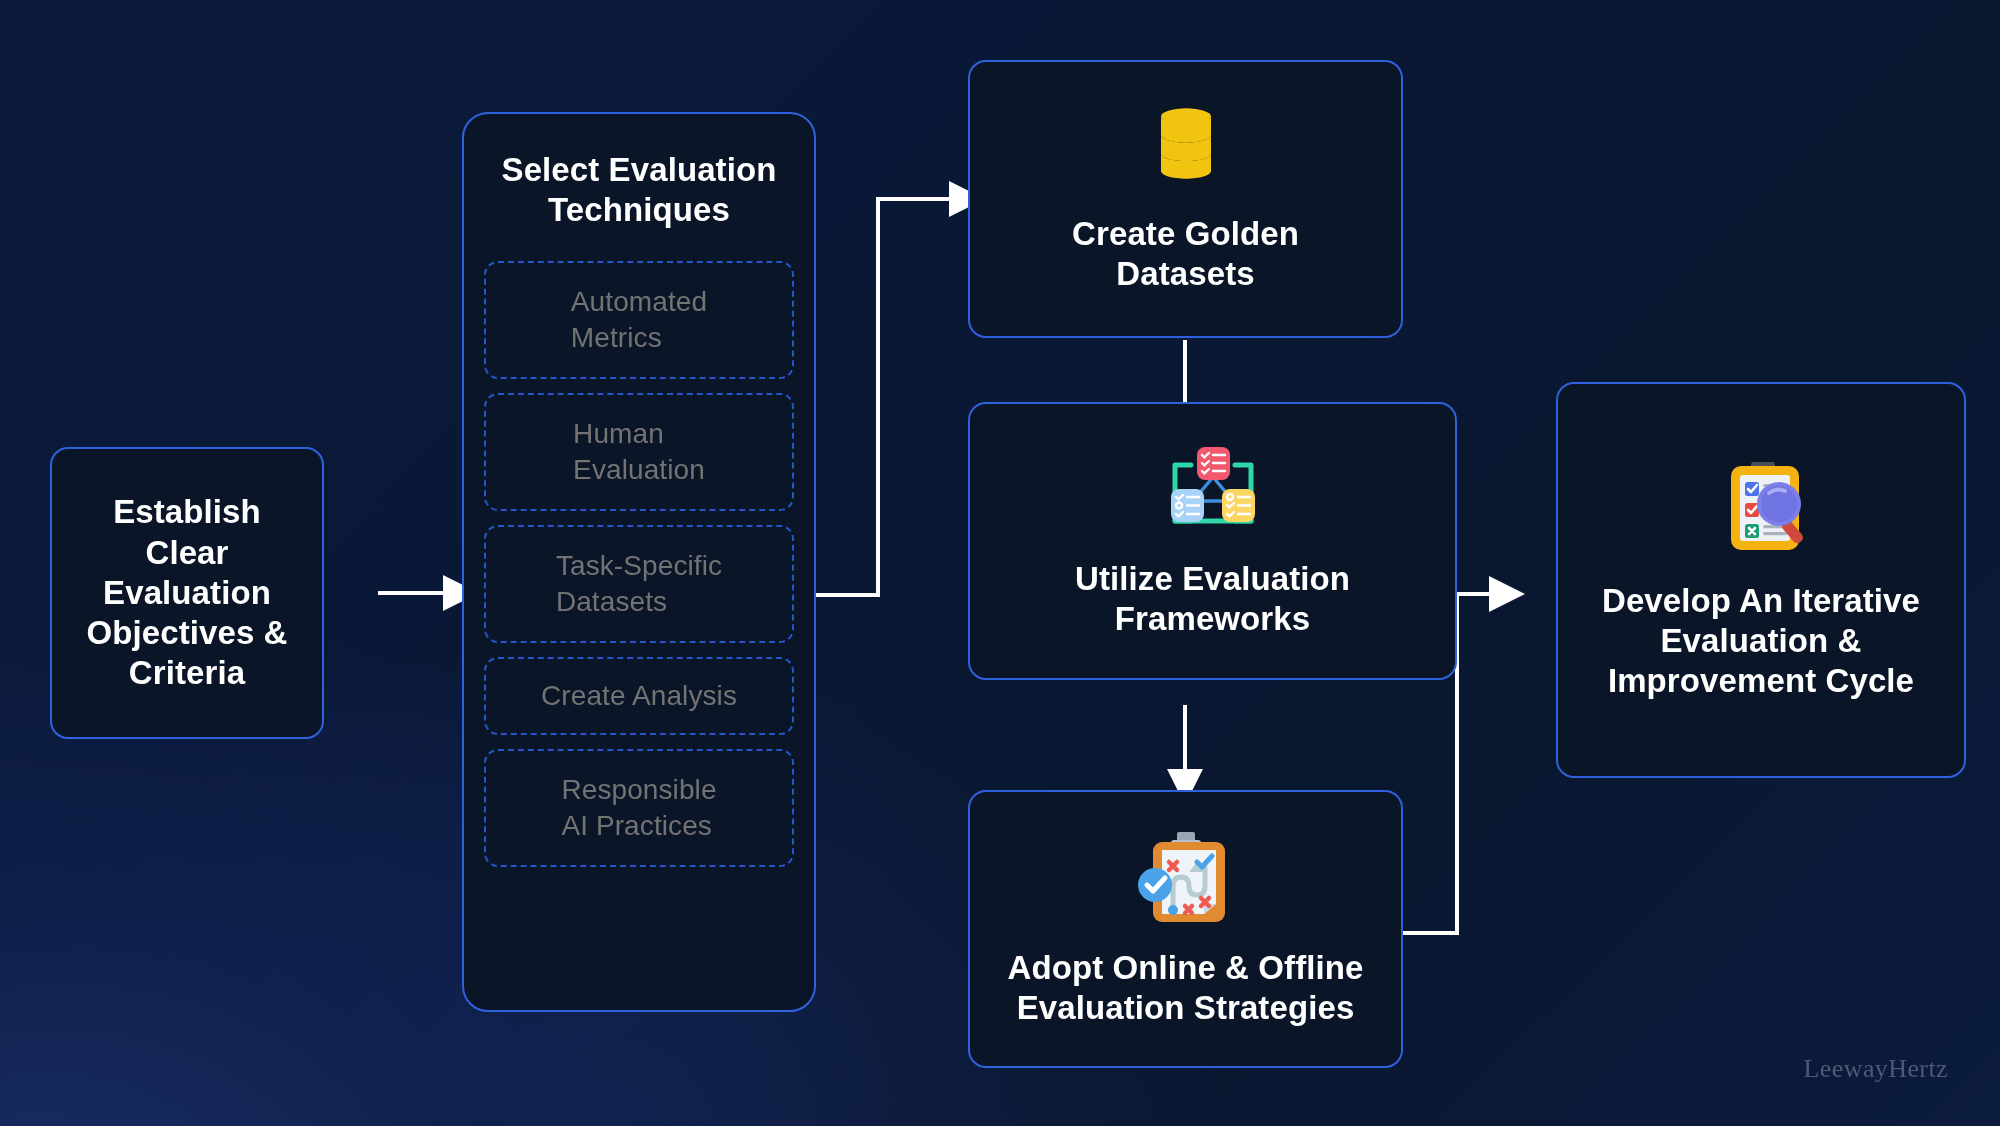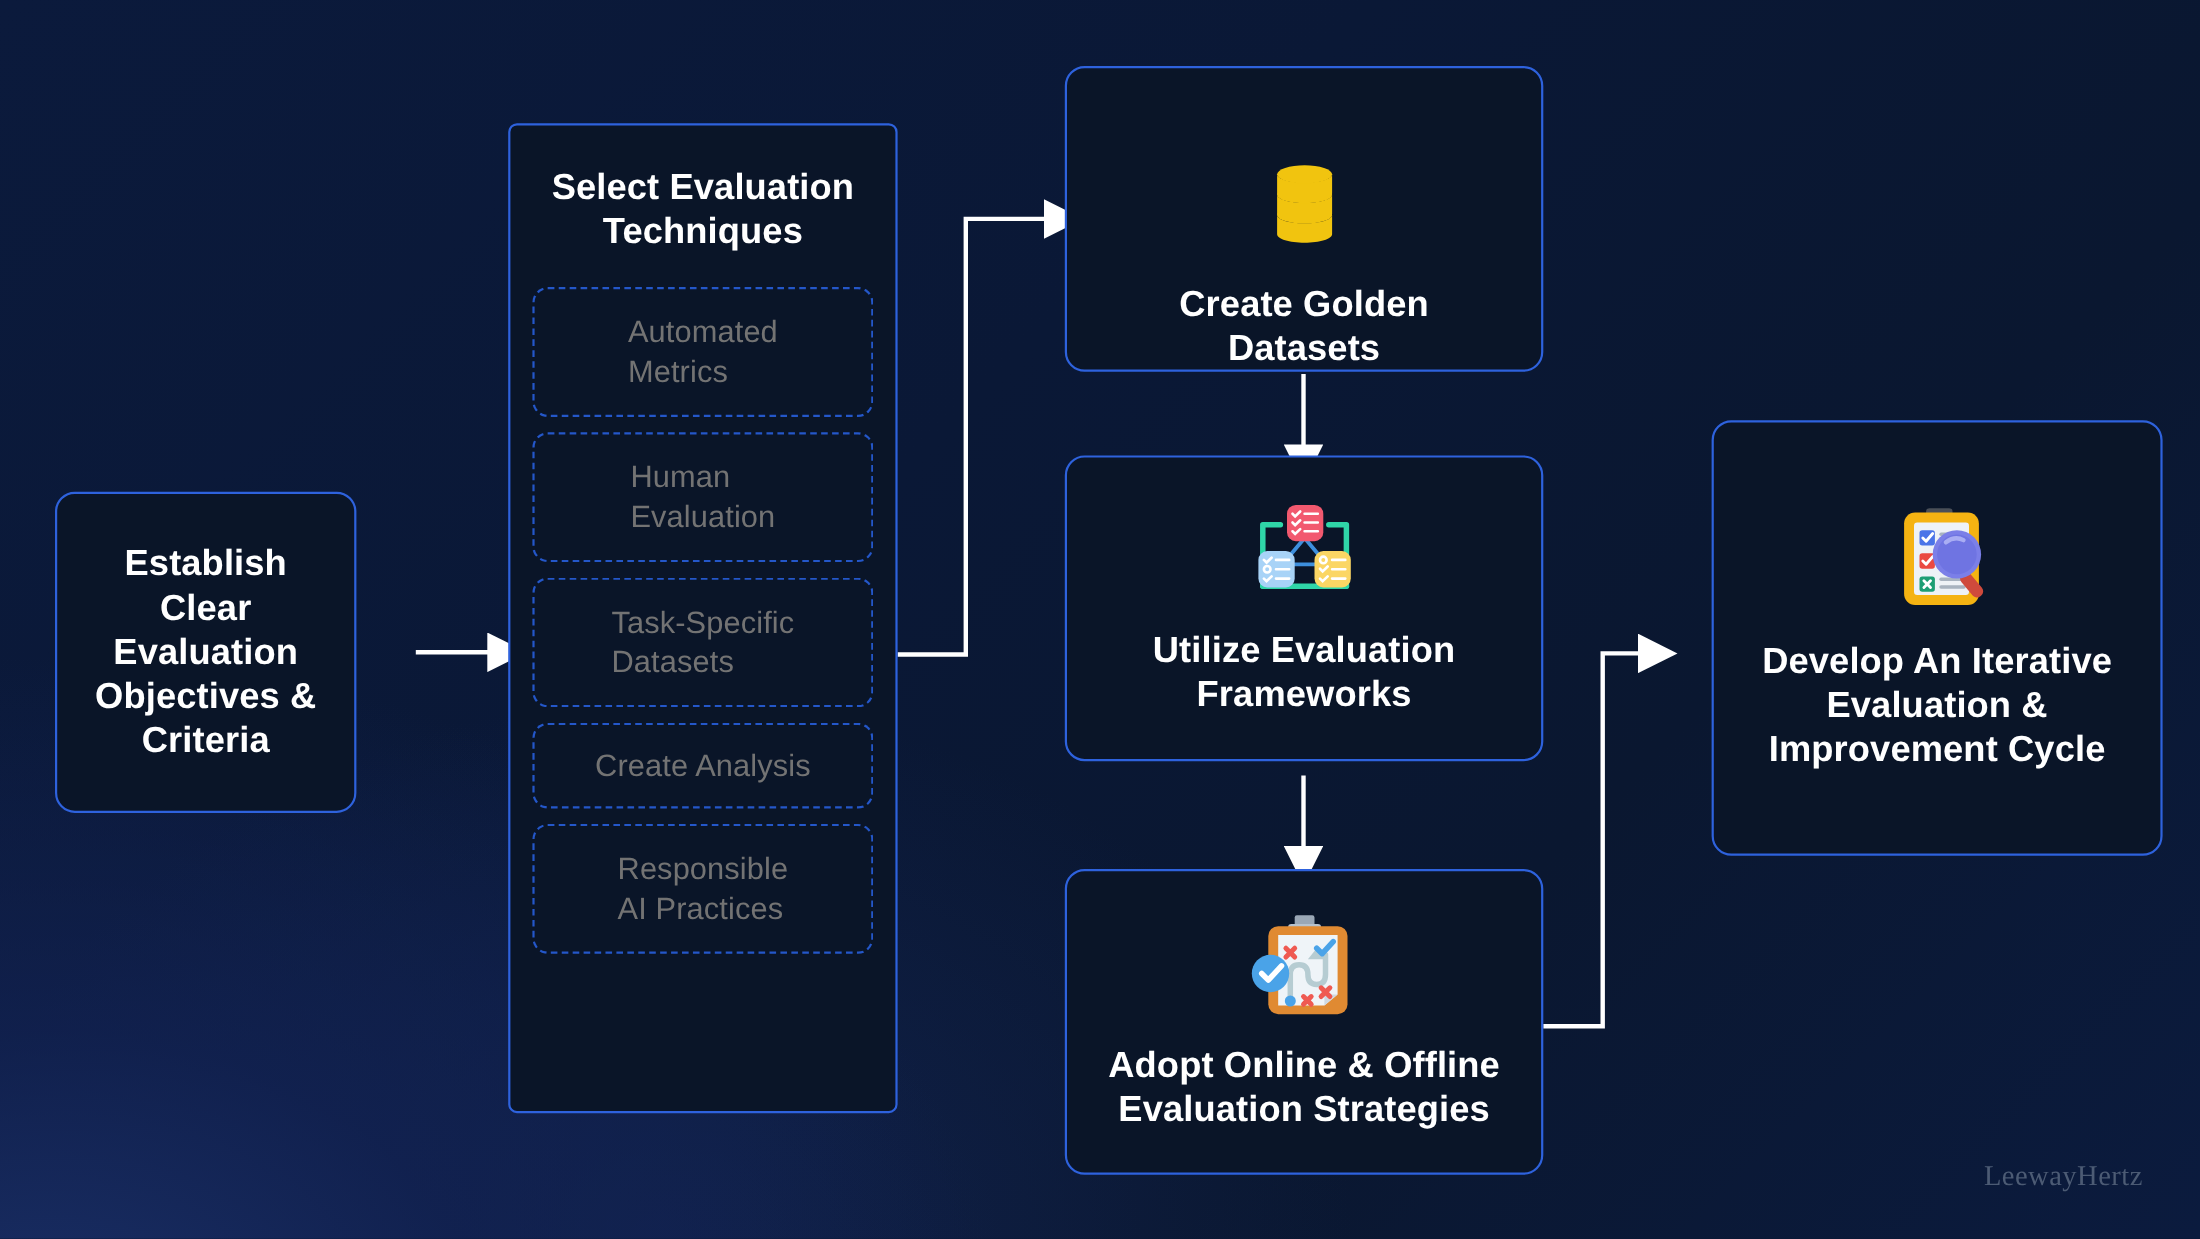--- a/index.html
+++ b/index.html
@@ -27,25 +27,25 @@
     display:flex;flex-direction:column;
     align-items:center;justify-content:center;
     text-align:center;
     color:#ffffff;
     font-weight:bold;
     letter-spacing:.1px;
   }
   .node .title{white-space:pre-line;line-height:1.22;}
 
   #node-establish{left:50px;top:447px;width:274px;height:292px;font-size:33px;padding:0 22px;}
-  #node-select{left:462px;top:112px;width:354px;height:900px;justify-content:flex-start;padding-top:36px;border-radius:8px;}
+  #node-select{left:462px;top:112px;width:354px;height:900px;justify-content:flex-start;padding-top:36px;border-radius:26px;}
   #node-select .title{font-size:33px;padding:0 18px;margin-bottom:30px;}
 
-  #node-golden{left:968px;top:60px;width:435px;height:278px;font-size:33px;justify-content:flex-end;}
-  #node-frameworks{left:968px;top:414px;width:435px;height:278px;font-size:33px;}
+  #node-golden{left:968px;top:60px;width:435px;height:278px;font-size:33px;}
+  #node-frameworks{left:968px;top:402px;width:489px;height:278px;font-size:33px;}
   #node-adopt{left:968px;top:790px;width:435px;height:278px;font-size:33px;}
   #node-develop{left:1508px;top:382px;width:410px;height:396px;font-size:33px;padding:0 18px;margin-left:48px;}
 
   .node .icon{margin-bottom:16px;}
 
   
   .subitems{width:100%;display:flex;flex-direction:column;align-items:center;gap:14px;}
   .subitem{
     box-sizing:border-box;
     width:310px;

